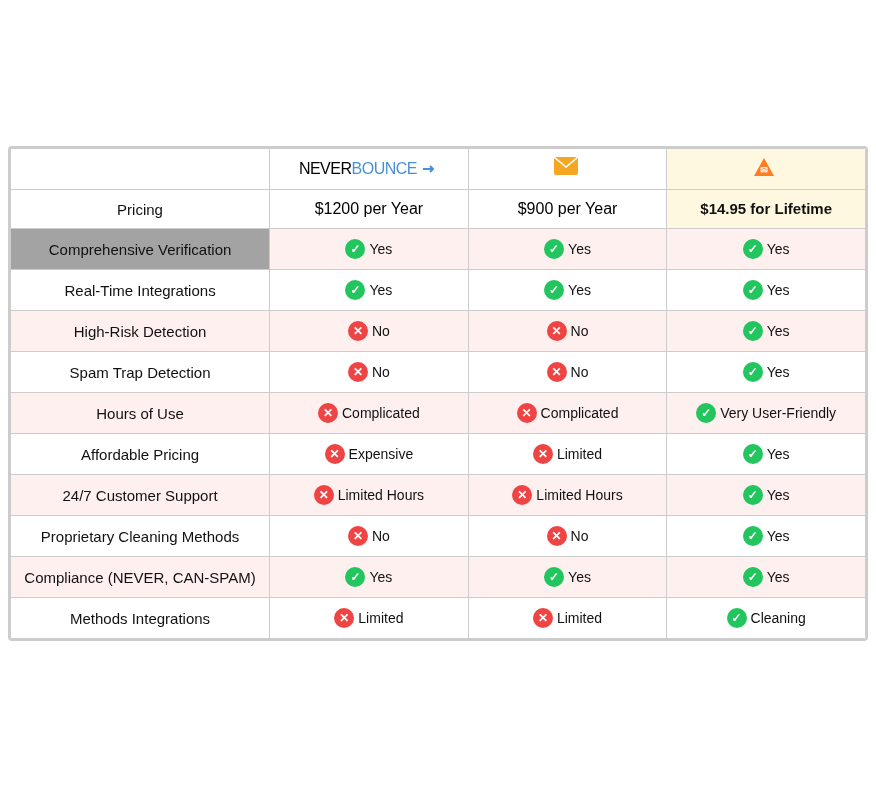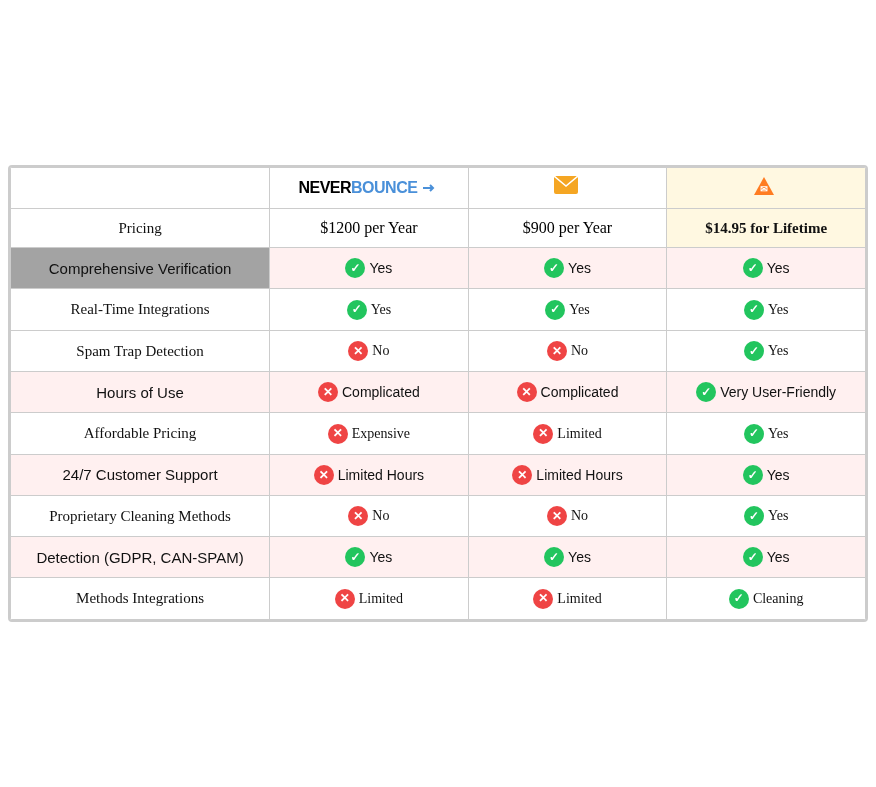--- a/index.html
+++ b/index.html
@@ -44,21 +44,21 @@
       padding: 8px;
     }
     td.feature-cell {
       text-align: center;
       font-size: 15px;
       background: #fff;
       font-weight: 400;
       color: #111;
     }
     
-    tr.row-white td { background: #fff; font-family: Liberation Serif, serif; }
+    tr.row-white td { background: #fff; }
     tr.row-pink td { background: #fff0f0; }
     tr.row-pink td.feature-cell { background: #fff0f0; }
 
     .brand-neverbounce {
       display: flex;
       flex-direction: column;
       align-items: center;
       justify-content: center;
     }
     .brand-neverbounce .brand-sub {
@@ -136,21 +136,21 @@
 
     .pricing-sendvalid {
       font-weight: 900;
       font-size: 15px;
       color: #111;
     }
 
     
     .nb-logo-text {
       font-size: 16px;
-      font-weight: 700;
+      font-weight: 400;
       color: #000;
       letter-spacing: -0.5px;
     }
     .nb-logo-text .nb-bounce { color: #4a90d9; }
     .nb-arrow {
       display: inline-block;
       width: 16px;
       height: 10px;
       margin-left: 2px;
     }
@@ -275,20 +275,43 @@
         <span>Yes</span>
       </span>
     </td>
     <td>
       <span class="check-yes">
         <span class="icon">✓</span>
         <span>Yes</span>
       </span>
     </td>
   </tr>
+        <tr class="row-pink">
+    <td class="feature-cell" style="background:#fff0f0;">
+      <span class="feature-label">High-Risk Detection</span>
+    </td>
+    <td style="background:#fff0f0;">
+      <span class="cross-no">
+        <span class="icon">✕</span>
+        <span>No</span>
+      </span>
+    </td>
+    <td style="background:#fff0f0;">
+      <span class="cross-no">
+        <span class="icon">✕</span>
+        <span>No</span>
+      </span>
+    </td>
+    <td style="background:#fff0f0;">
+      <span class="check-yes">
+        <span class="icon">✓</span>
+        <span>Yes</span>
+      </span>
+    </td>
+  </tr>
         <tr class="row-white">
     <td class="feature-cell" style="background:#fff;text-align:center;">
       <span class="feature-label">Spam Trap Detection</span>
     </td>
     <td>
       <span class="cross-no">
         <span class="icon">✕</span>
         <span>No</span>
       </span>
     </td>
@@ -392,21 +415,21 @@
     </td>
     <td>
       <span class="check-yes">
         <span class="icon">✓</span>
         <span>Yes</span>
       </span>
     </td>
   </tr>
         <tr class="row-pink">
     <td class="feature-cell" style="background:#fff0f0;">
-      <span class="feature-label">Detection (GDPR, CAN-SPAM)</span>
+      <span class="feature-label">Compliance (NEVER, CAN-SPAM)</span>
     </td>
     <td style="background:#fff0f0;">
       <span class="check-yes">
         <span class="icon">✓</span>
         <span>Yes</span>
       </span>
     </td>
     <td style="background:#fff0f0;">
       <span class="check-yes">
         <span class="icon">✓</span>

